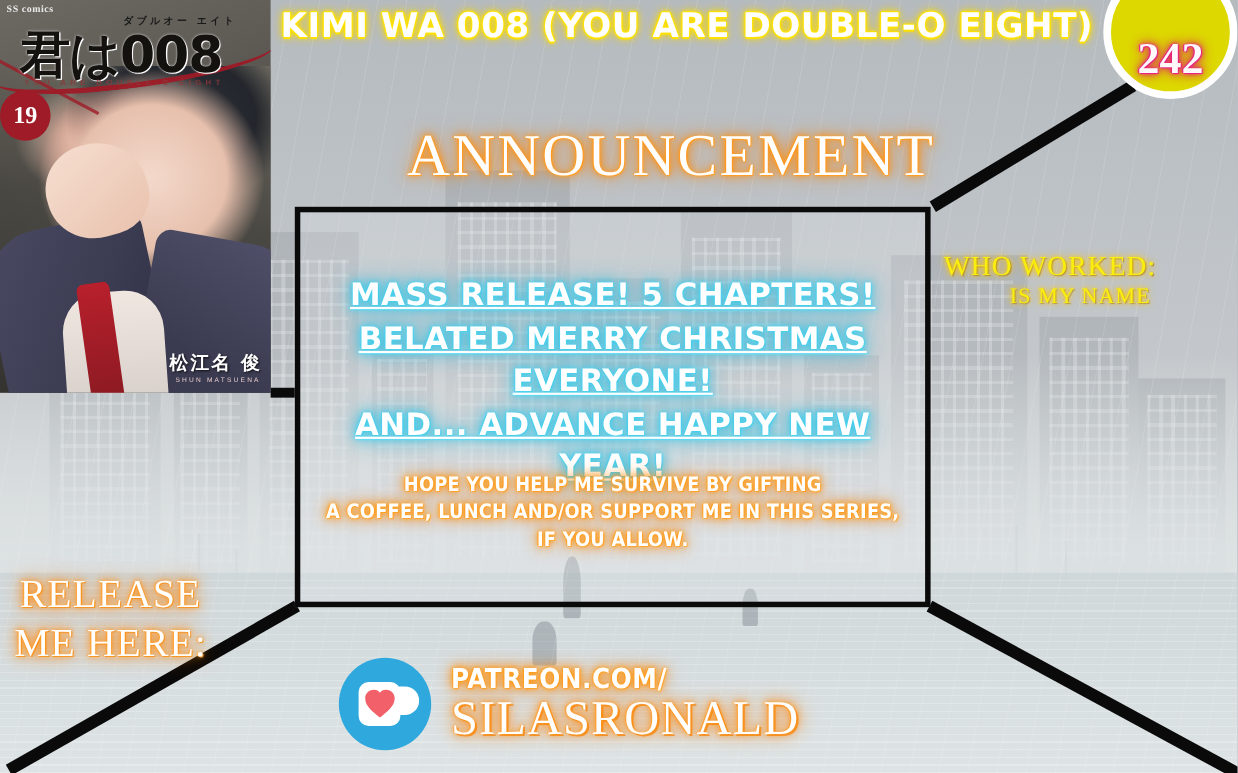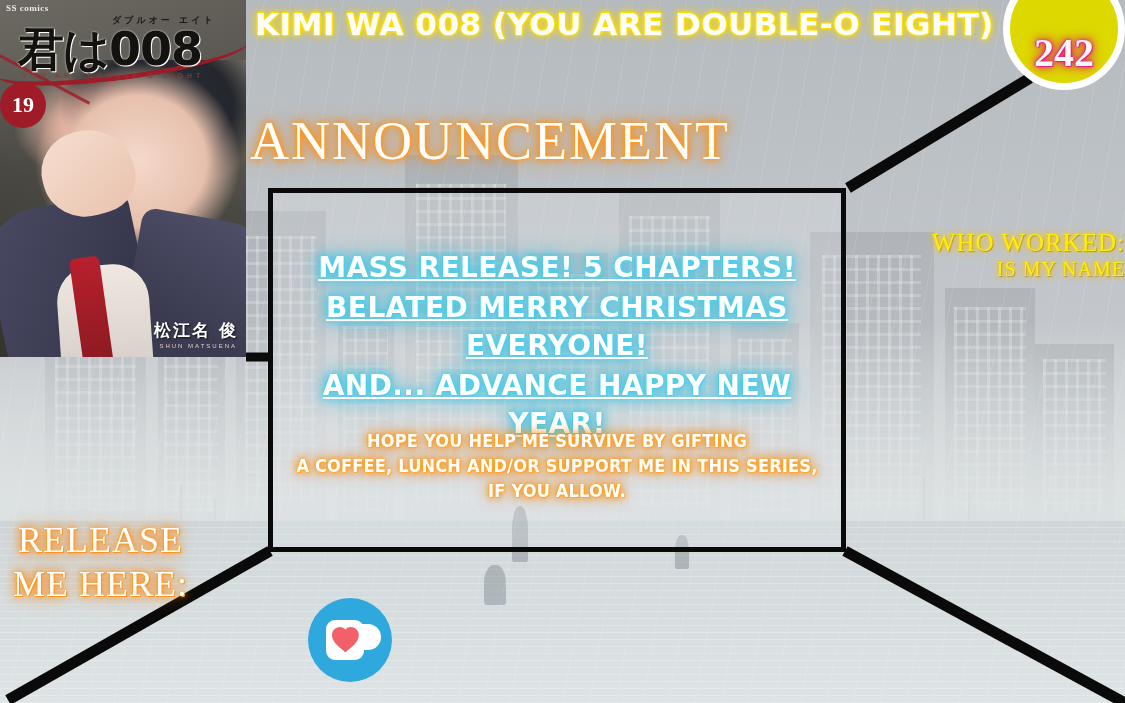--- a/index.html
+++ b/index.html
@@ -159,21 +159,21 @@
     position:absolute; left:0; right:0; top:58px;
     text-align:center; color:#fff8fb;
     font:700 40px/40px "Liberation Serif", serif;
     text-shadow:0 0 3px #e61e7a, 0 0 7px #e61e7a, 0 0 13px #d2146a,
                 1px 1px 0 #ef3f8f, -1px 0 0 #ef3f8f;
   }
 
   
   #announcement-title{
     position:absolute; left:250px; top:110px; width:600px; height:62px;
-    z-index:12; text-align:left; color:#ffffff;
+    z-index:12; text-align:right; color:#ffffff;
     font:400 54px/62px "Liberation Serif", serif;
     letter-spacing:2px;
     text-shadow:0 0 4px #ff9a1f, 0 0 9px #ff8c00, 0 0 18px #ff7a00,
                 1px 1px 0 #ffb04a, -1px 0 0 #ffb04a;
     white-space:nowrap;
   }
 
   
   #announcement-box{
     position:absolute; left:268px; top:188px; width:578px; height:364px;
@@ -193,21 +193,21 @@
     position:absolute; left:0; right:0; top:235px;
     text-align:center; color:#ffffff;
     font:700 18px/25px "DejaVu Sans Condensed","DejaVu Sans", sans-serif;
     letter-spacing:.2px;
     text-shadow:0 0 4px #ffa21f, 0 0 9px #ff8c00, 0 0 16px #ff7f00,
                 1px 1px 0 #ffbf66, -1px 0 0 #ffbf66;
   }
   #message-sub div{ padding:0 8px; }
 
   
-  #credits{ position:absolute; left:858px; top:228px; width:267px; z-index:12; text-align:right; }
+  #credits{ position:absolute; left:858px; top:228px; width:267px; z-index:12; text-align:left; }
   #credits-label{
     color:#f8ef10; font:400 25px/30px "Liberation Serif", serif;
     letter-spacing:1px;
     text-shadow:0 0 4px #ffd400, 0 0 9px #ffb300, 1px 1px 1px rgba(120,70,0,.6);
   }
   #credits-name{
     margin-top:5px; color:#ffffff;
     font:400 50px/56px "Liberation Serif", serif; letter-spacing:2px;
     text-shadow:0 0 4px #ff9a1f, 0 0 10px #ff8400, 0 0 20px #ff7a00,
                 2px 2px 0 #f09030, -1px 0 0 #ffb863;
@@ -338,13 +338,17 @@
 </div>
 
 <div id="patreon">
   <div id="patreon-logo">
     <svg width="84" height="84" viewBox="0 0 84 84" aria-hidden="true">
       <path d="M54 26h6a13 13 0 0 1 0 26h-6z" fill="#ffffff"></path>
       <rect x="18" y="22" width="38" height="40" rx="9" ry="9" fill="#ffffff"></rect>
       <path d="M37 54c-6-5-13-10-13-17 0-5 4-8 8-8 2.6 0 4.3 1.2 5.4 2.7 1.1-1.5 2.8-2.7 5.4-2.7 4 0 8 3 8 8 0 7-7 12-13 17z" fill="#f2606a"></path>
     </svg>
   </div>
+  <div id="patreon-url">
+    <div class="u1">PATREON.COM/</div>
+    <div class="u2">SILASRONALD</div>
+  </div>
 </div>
 
 </body></html>

